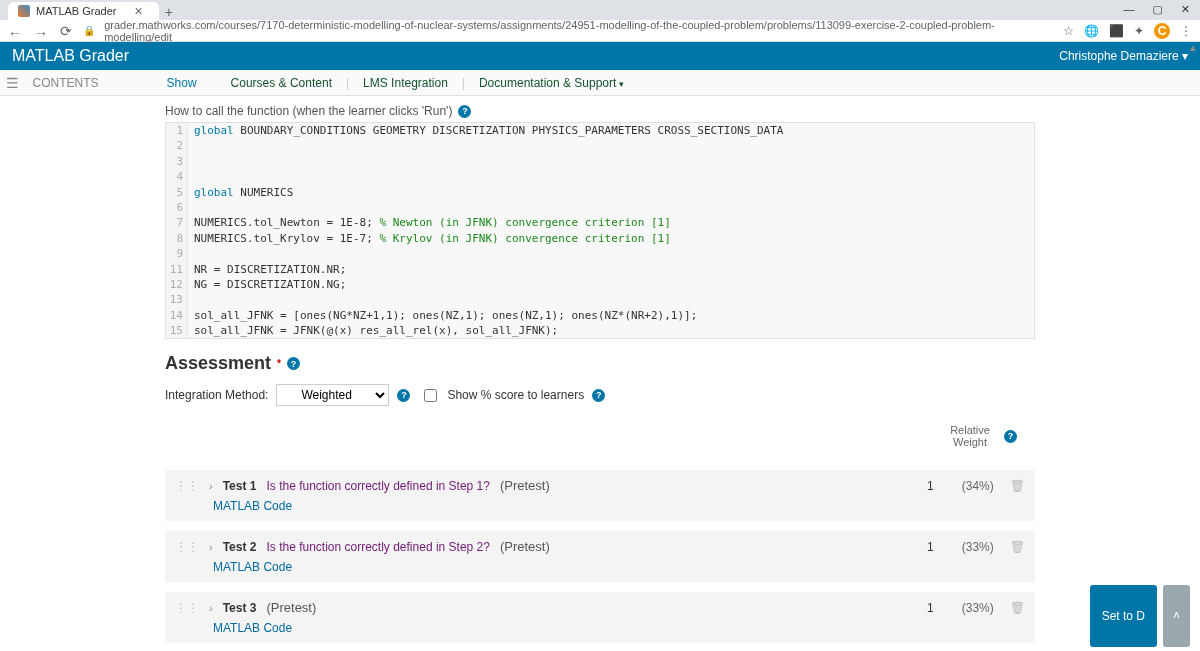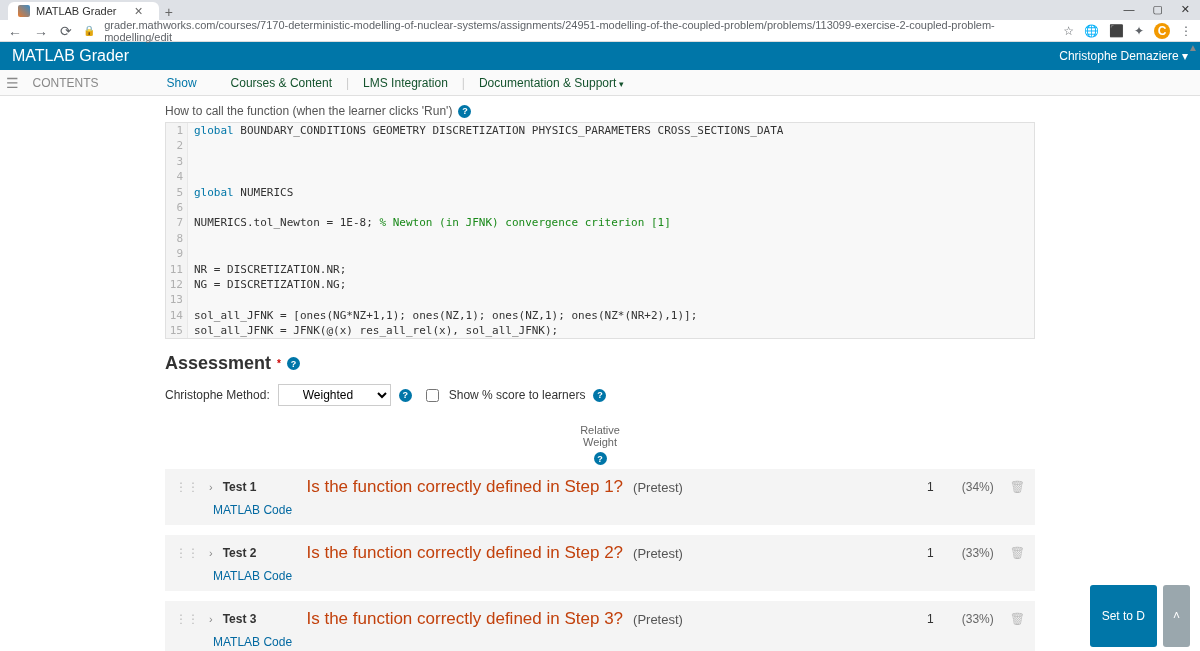--- a/index.html
+++ b/index.html
@@ -47,30 +47,30 @@
 .cm { color:#1a8a1a; }
 
 
 .assess-h { font-size:18px; font-weight:bold; color:#333; margin:6px 0 10px; display:flex; align-items:center; gap:6px; }
 .assess-h sup { color:#c00; font-size:10px; }
 .method-row { display:flex; align-items:center; gap:8px; font-size:12px; margin-bottom:18px; }
 select { font-size:12px; padding:2px 20px; border:1px solid #ccc; background:#fff; min-width:75px; }
 input[type=checkbox]{ margin:0 2px 0 6px; }
 
 
-.weight-hdr { text-align:right; font-size:11px; color:#666; margin-bottom:0; display:flex; justify-content:flex-end; align-items:center; gap:4px;flex-direction:column; }
+.weight-hdr { text-align:right; font-size:11px; color:#666; margin-bottom:22px; display:flex; justify-content:flex-end; align-items:center; gap:4px; }
 .weight-hdr .col { width:60px; text-align:center; }
 
 
 .test-row { background:#f4f4f4; padding:8px 10px; margin-bottom:10px; }
 .test-top { display:flex; align-items:center; gap:10px; }
 .drag-h { color:#bbb; font-size:12px; cursor:grab; }
 .chev { color:#888; font-size:11px; cursor:pointer; }
 .test-name { font-weight:bold; font-size:12px; }
-.test-desc { font-size:17px; color:#c2410c;margin-left:40px; }
+.test-desc { font-size:12px; color:#701a75; }
 .pretest { color:#555;text-align:right; }
 .row-spacer { flex:1; }
 .weight-val { width:40px; text-align:right; font-size:12px; }
 .pct { width:50px; text-align:right; font-size:12px; color:#666; }
 .trash { color:#bbb; font-size:12px; cursor:pointer; margin-left:6px; }
 .test-sub { font-size:12px; color:#0369a1; margin:6px 0 0 38px; }
 .btn-blue { background:#0076a8; color:#fff; border:none; padding:24px 12px; font-size:12px; border-radius:3px; cursor:pointer; }
 .bottom-right { position:absolute; right:10px; bottom:4px; display:flex; gap:6px; }
 .btn-grey { background:#9aa7ad; color:#fff; border:none; padding:7px 10px; font-size:12px; border-radius:3px; display:flex; align-items:center; gap:4px; }
 .scroll-up { position:absolute; top:42px; right:2px; font-size:10px; color:#888; }
@@ -161,20 +161,21 @@
       <div class="code-line">
         <div class="gutter">6</div>
         <div class="code"></div>
       </div>
       <div class="code-line">
         <div class="gutter">7</div>
         <div class="code">NUMERICS.tol_Newton = 1E-8; <span class="cm">% Newton (in JFNK) convergence criterion [1]</span></div>
       </div>
       <div class="code-line">
         <div class="gutter">8</div>
+        <div class="code">NUMERICS.tol_Krylov = 1E-7; <span class="cm">% Krylov (in JFNK) convergence criterion [1]</span></div>
       </div>
       <div class="code-line">
         <div class="gutter">9</div>
         <div class="code"></div>
       </div>
       <div class="code-line">
         <div class="gutter">11</div>
         <div class="code">NR = DISCRETIZATION.NR;</div>
       </div>
       <div class="code-line">
@@ -195,21 +196,21 @@
       </div>
     </div>
 
   <div class="assess-h">
     <span>Assessment</span>
       <sup>*</sup>
     <span class="help-ic">?</span>
   </div>
 
   <div class="method-row">
-    <span>Christophe Method:</span>
+    <span>Integration Method:</span>
     <select>
       <option>Weighted</option>
     </select>
     <span class="help-ic">?</span>
     <input type="checkbox" style="">
     <span>Show % score to learners</span>
     <span class="help-ic">?</span>
   </div>
 
   <div class="weight-hdr">
@@ -246,21 +247,20 @@
     <span class="pct">(33%)</span>
     <span class="trash">🗑</span>
   </div>
   <div class="test-sub">MATLAB Code</div>
       </div>
       <div class="test-row">
         <div class="test-top">
     <span class="drag-h">⋮⋮</span>
     <span class="chev">›</span>
     <span class="test-name">Test 3</span>
-    <span class="test-desc">Is the function correctly defined in Step 3?</span>
     <span class="pretest">(Pretest)</span>
     <span class="row-spacer"></span>
     <span class="weight-val">1</span>
     <span class="pct">(33%)</span>
     <span class="trash">🗑</span>
   </div>
   <div class="test-sub">MATLAB Code</div>
       </div>
     </div>
 

